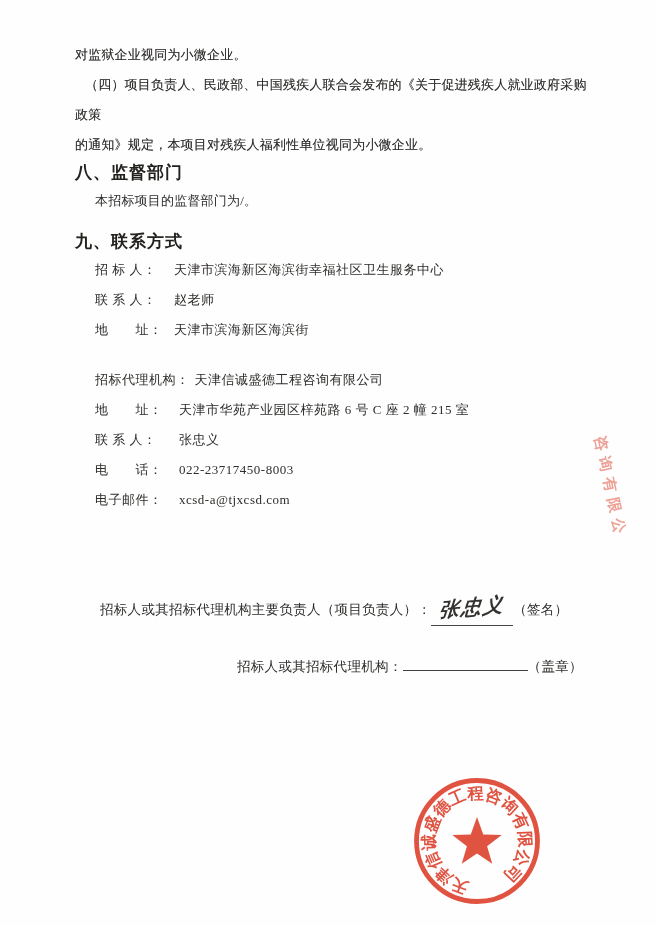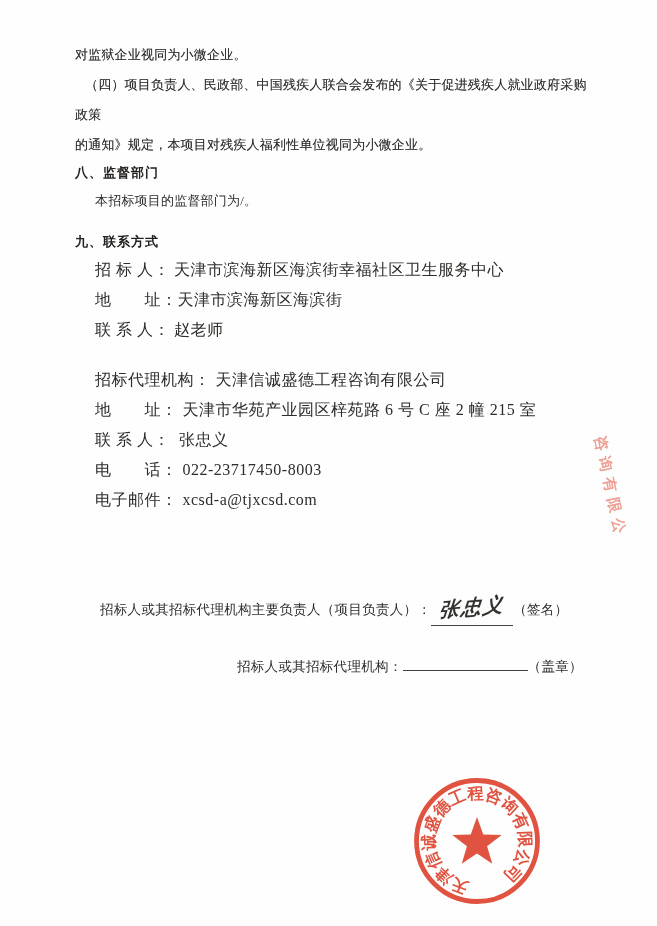--- a/index.html
+++ b/index.html
@@ -18,35 +18,35 @@
     margin: 0;
     font-size: 13px;
     letter-spacing: 0.2px;
     line-height: 30px;
     white-space: pre-line;
     text-shadow: 0 0 0.4px rgba(40,40,40,0.45);
   }
   .para.indent { text-indent: 10px; }
   h2.sec-heading {
     margin: 0;
-    font-size: 13px;
+    font-size: 17px;
     font-weight: bold;
     line-height: 26px;
     color: #23211e;
     letter-spacing: 1px;
   }
   .sup-line {
     margin: 0 0 13px 20px;
     font-size: 13px;
     line-height: 30px;
     letter-spacing: 0.2px;
   }
   .contact-block { margin: 0 0 0 20px; }
   .contact-block.agency { margin-top: 20px; }
-  .contact-row { line-height: 30px; font-size: 16px; letter-spacing: 0.5px; white-space: nowrap; }
+  .contact-row { line-height: 30px; font-size: 13px; letter-spacing: 0.5px; white-space: nowrap; }
   .contact-label { display: inline-block; min-width: 79px; }
   .agency .contact-value { padding-left: 5px; }
   .sign-row {
     margin: 80px 0 0 25px;
     font-size: 13.5px;
     line-height: 30px;
     letter-spacing: 0.3px;
     white-space: nowrap;
   }
   .seal-row {
@@ -126,24 +126,24 @@
   <h2 class="sec-heading">八、监督部门</h2>
   <p class="sup-line">本招标项目的监督部门为/。</p>
 
   <h2 class="sec-heading">九、联系方式</h2>
 
   <div class="contact-block">
     <div class="contact-row">
       <span class="contact-label">招 标 人：</span><span class="contact-value">天津市滨海新区海滨街幸福社区卫生服务中心</span>
     </div>
     <div class="contact-row">
-      <span class="contact-label">地　　址：</span><span class="contact-value">天津市滨海新区海滨街</span>
+      <span class="contact-label">联 系 人：</span><span class="contact-value">赵老师</span>
     </div>
     <div class="contact-row">
-      <span class="contact-label">联 系 人：</span><span class="contact-value">赵老师</span>
+      <span class="contact-label">地　　址：</span><span class="contact-value">天津市滨海新区海滨街</span>
     </div>
   </div>
 
   <div class="contact-block agency">
     <div class="contact-row">
       <span class="contact-label">招标代理机构：</span><span class="contact-value">天津信诚盛德工程咨询有限公司</span>
     </div>
     <div class="contact-row">
       <span class="contact-label">地　　址：</span><span class="contact-value">天津市华苑产业园区梓苑路 6 号 C 座 2 幢 215 室</span>
     </div>

